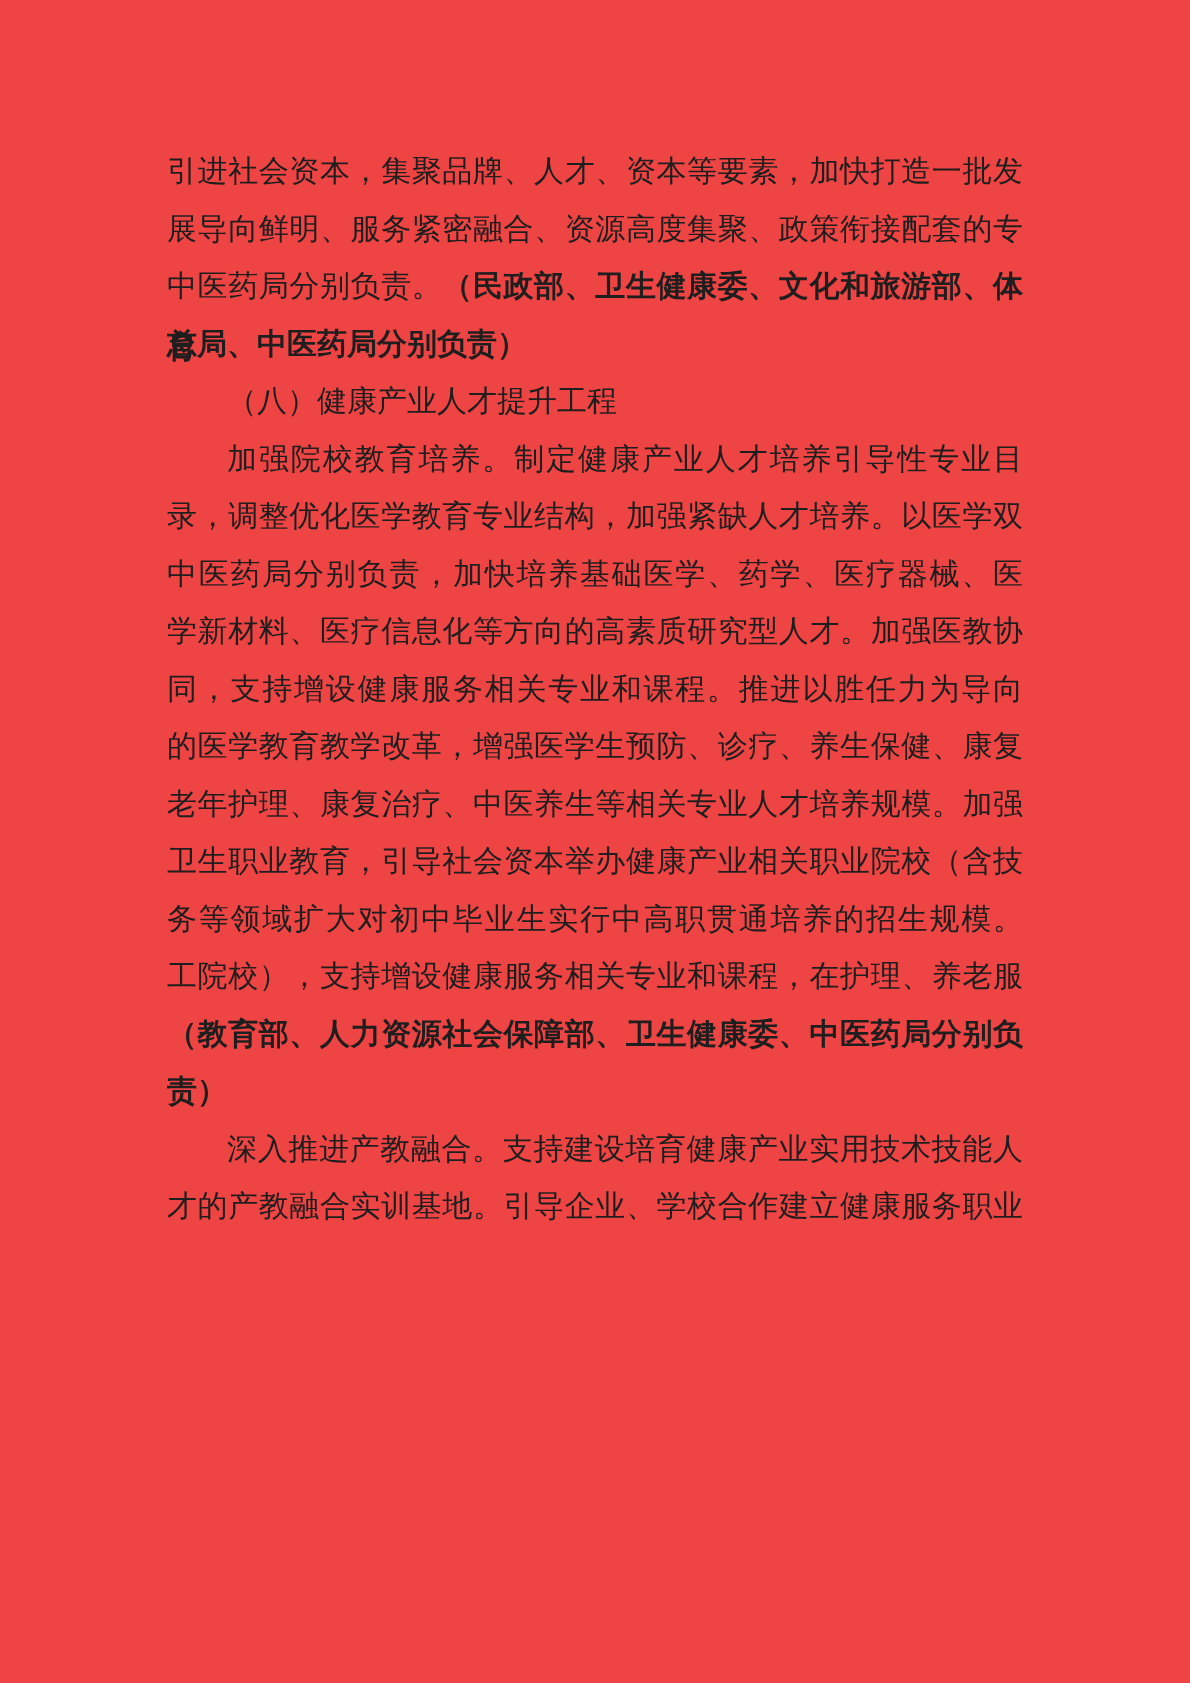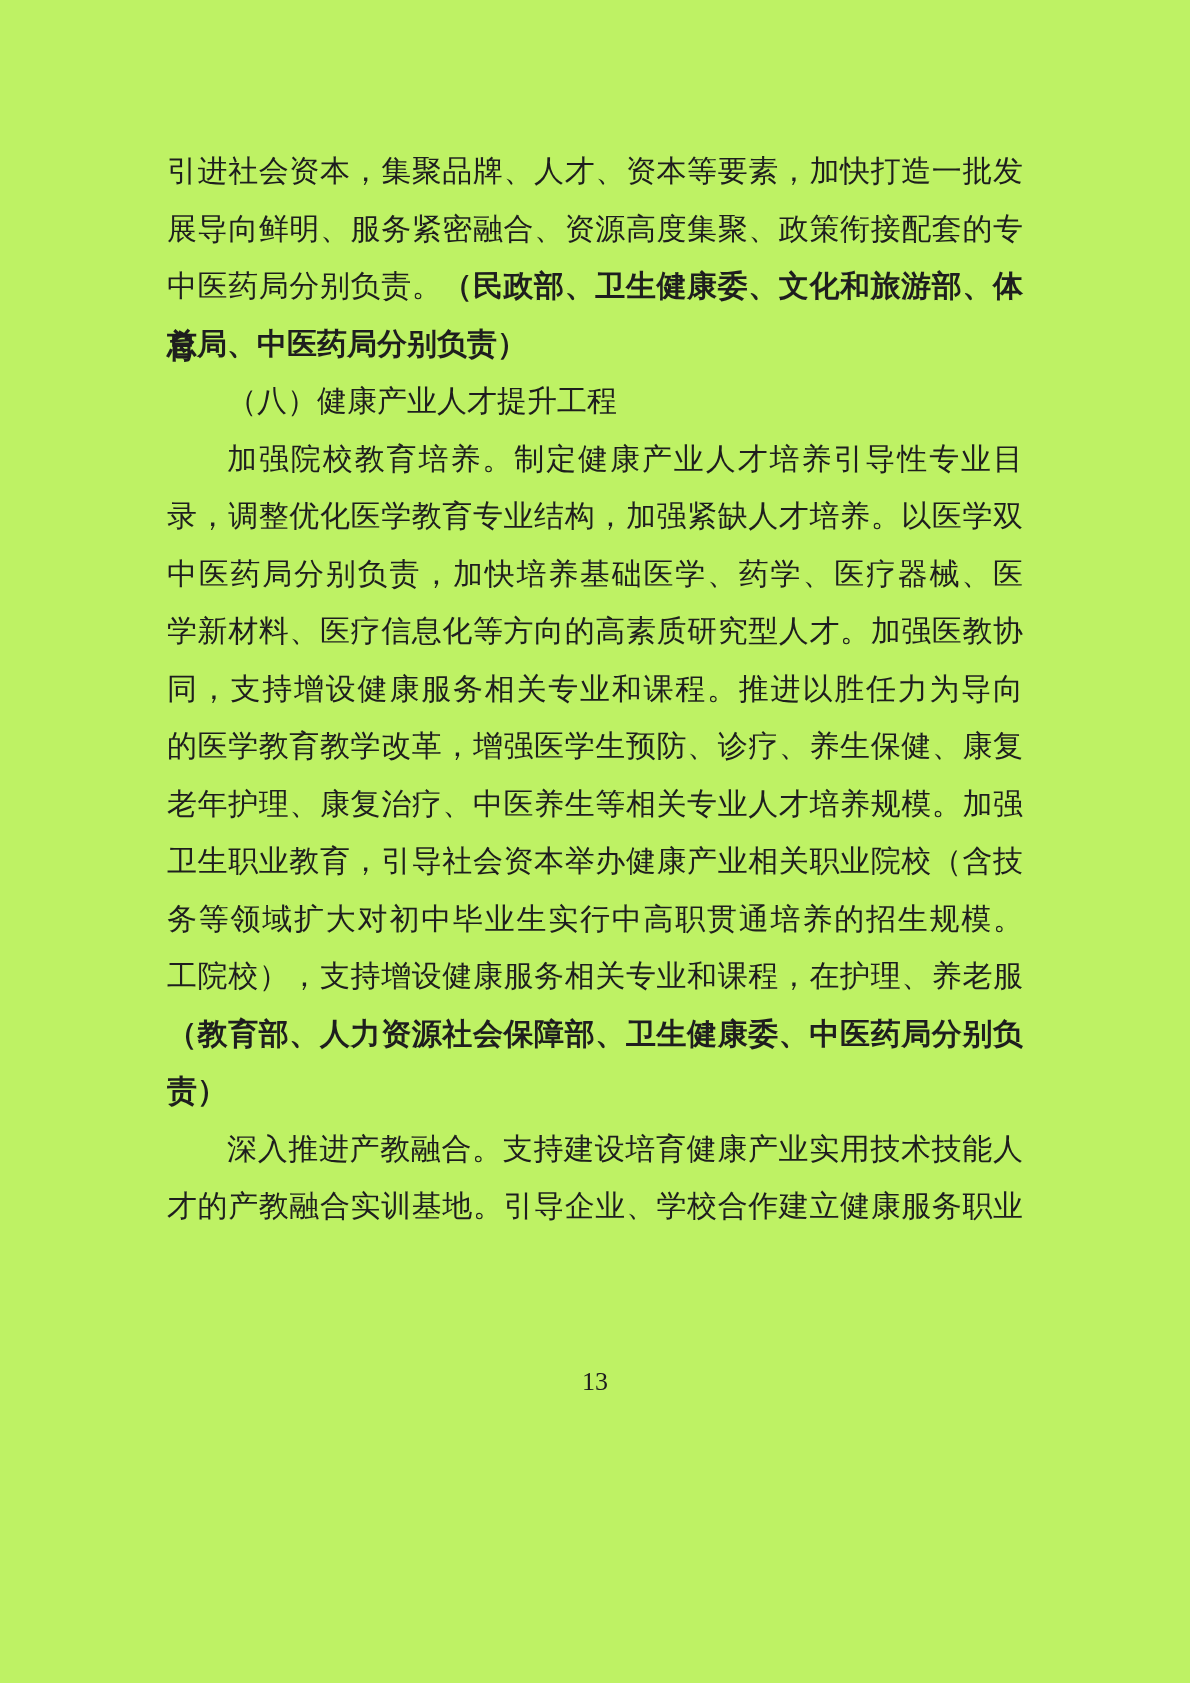--- a/index.html
+++ b/index.html
@@ -4,21 +4,21 @@
 <style>
   html, body {
     margin: 0;
     padding: 0;
     background: #ffffff;
   }
   .page {
     position: relative;
     width: 1190px;
     height: 1683px;
-    background: #bef264;
+    background: #ef4444;
     color: #1e1e1e;
     font-family: "Liberation Serif", "DejaVu Serif", serif;
     overflow: hidden;
   }
   .textblock {
     position: absolute;
     left: 167px;
     top: 142px;
     width: 856px;
   }
@@ -95,14 +95,13 @@
     <div class="line j"><span></span><span class="seg-bold">（教育部、人力资源社会保障部、卫生健康委、中医药局分别负</span></div>
 
     <div class="line"><span></span><span class="seg-bold">责）</span></div>
 
     <div class="line ind j"><span>深入推进产教融合。支持建设培育健康产业实用技术技能人</span><span class="seg-bold"></span></div>
 
     <div class="line j"><span>才的产教融合实训基地。引导企业、学校合作建立健康服务职业</span><span class="seg-bold"></span></div>
 
   </div>
 
-  <div class="pageno">13</div>
 </div>
 
 </body></html>

